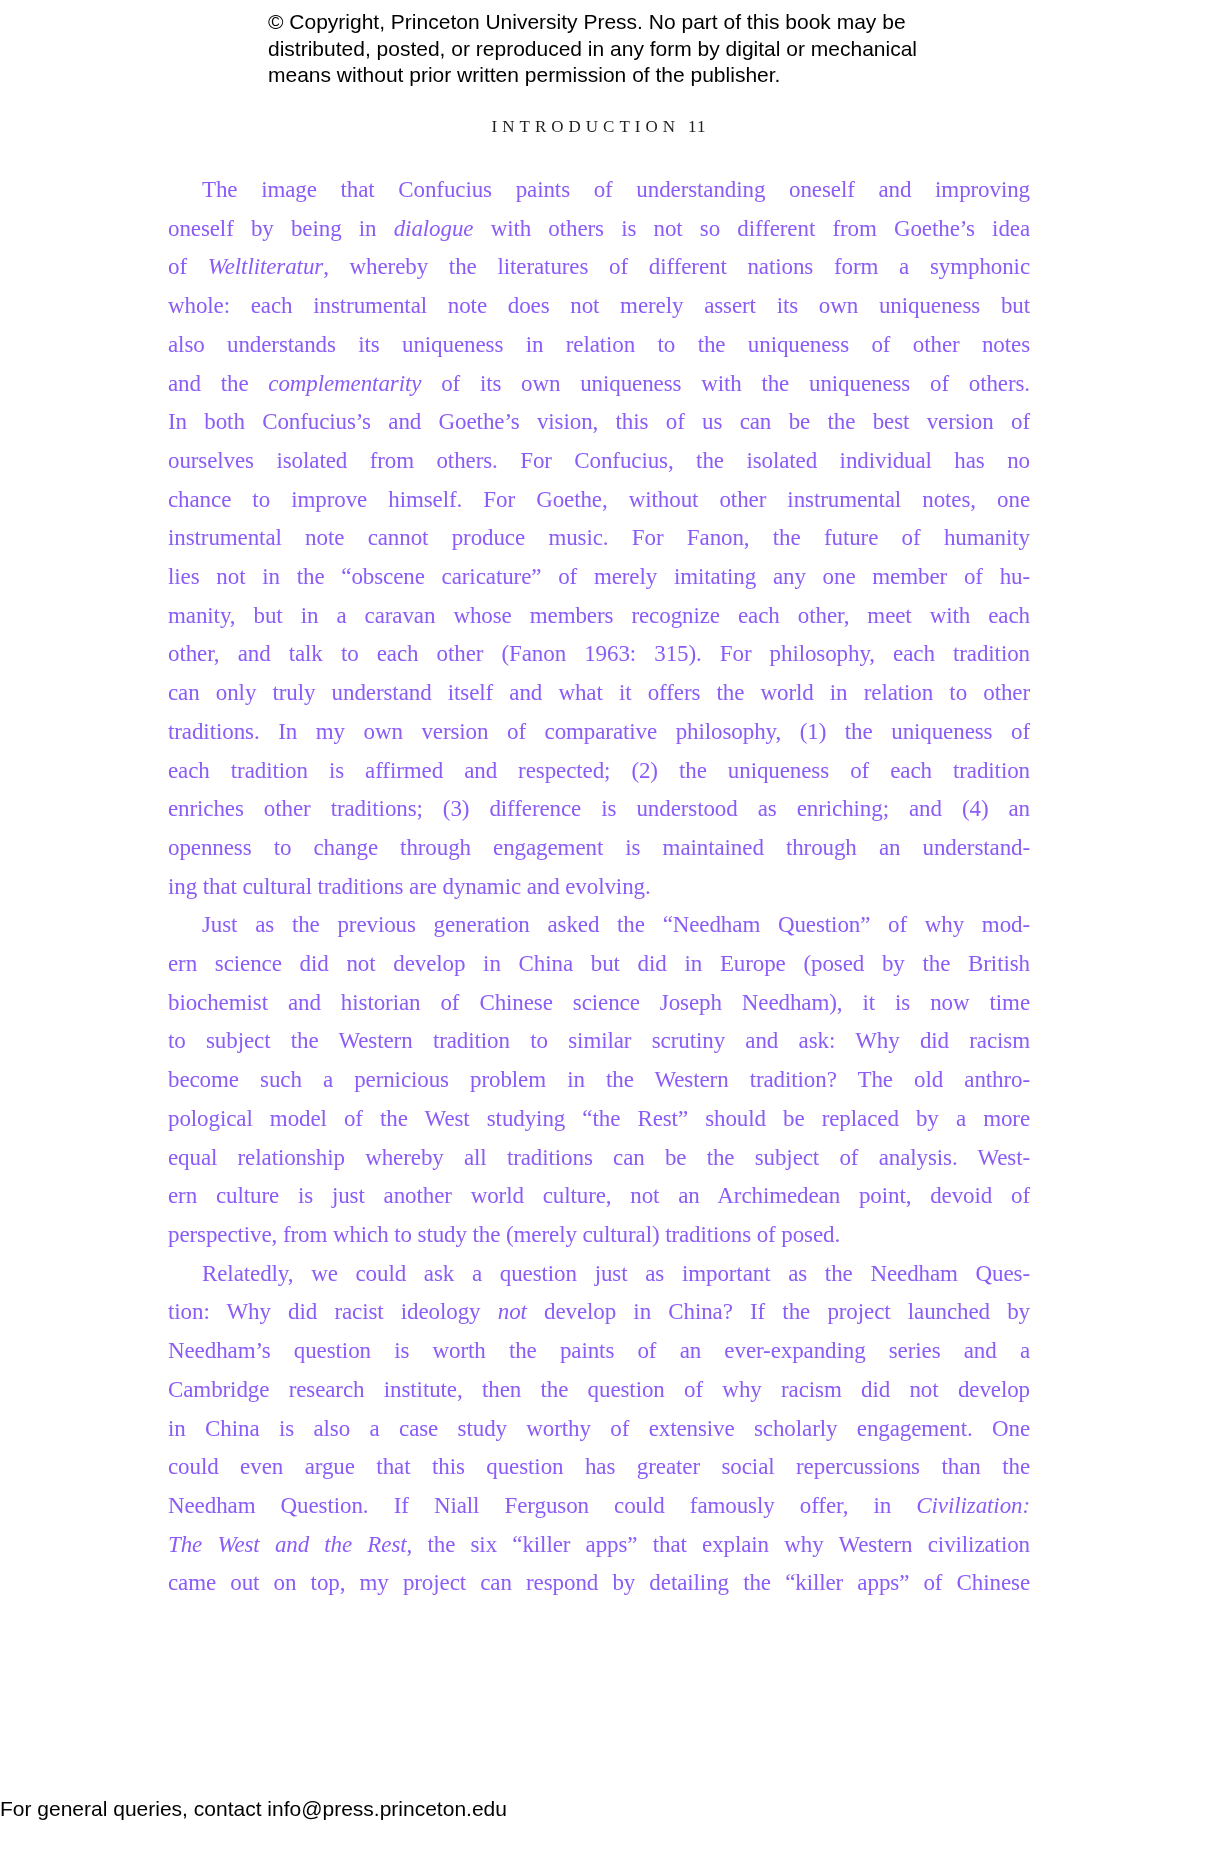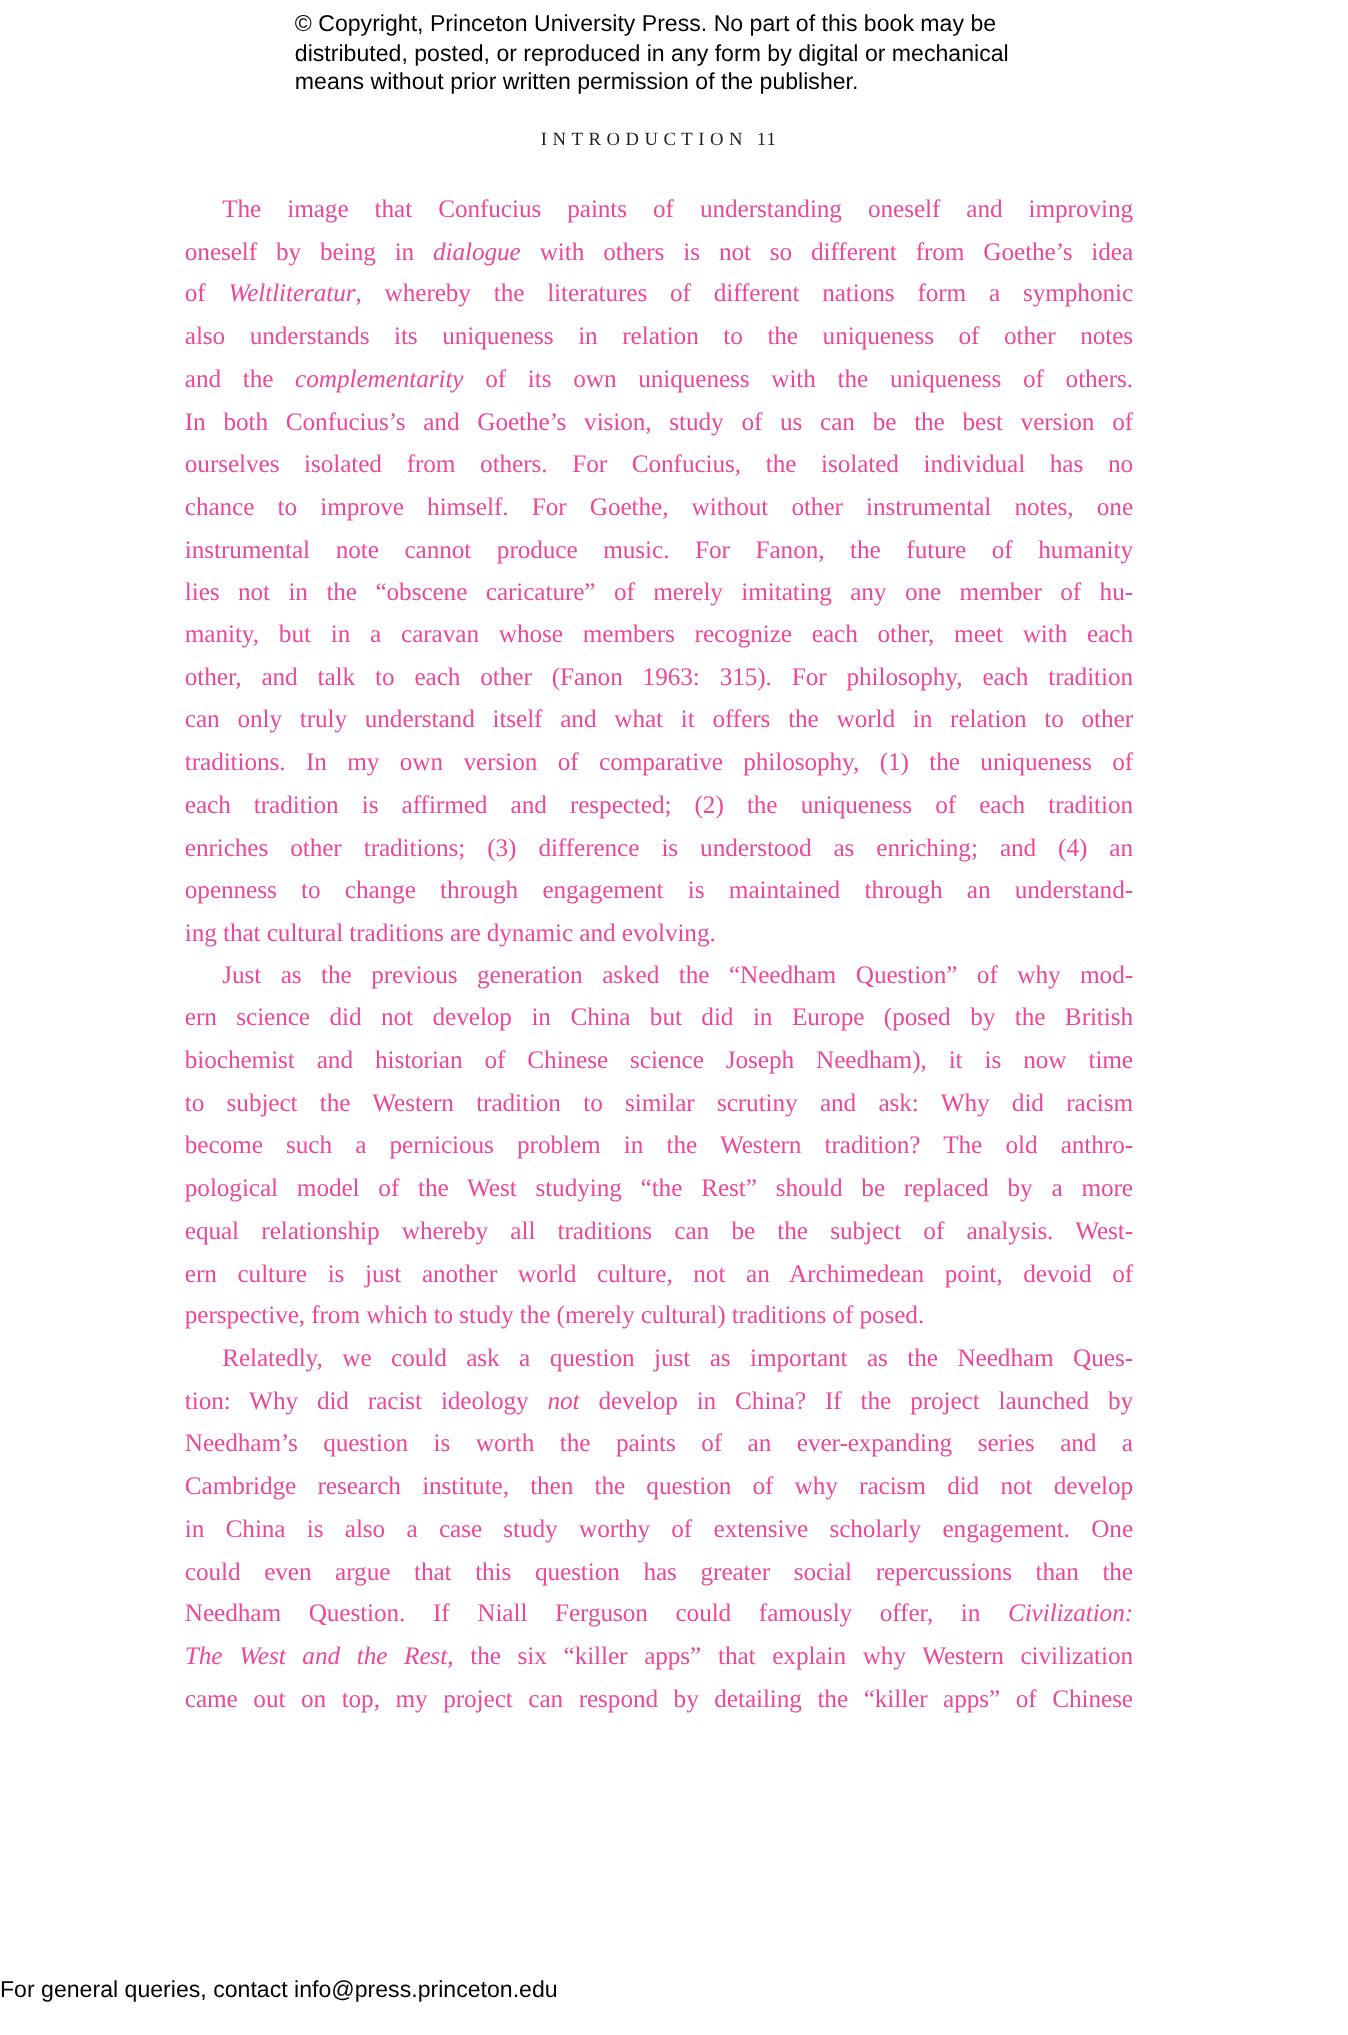--- a/index.html
+++ b/index.html
@@ -44,21 +44,21 @@
   }
   .body-text {
     position: absolute;
     left: 168px;
     top: 171px;
     width: 862px;
     font-family: "Liberation Serif", serif;
     font-size: 23px;
     line-height: 38.7px;
     letter-spacing: -0.1px;
-    color: #ec4899;
+    color: #8b5cf6;
   }
   .line {
     text-align: justify;
     text-align-last: justify;
   }
   .line.indent {
     padding-left: 34px;
   }
   .line.para-end {
     text-align-last: left;
@@ -89,23 +89,24 @@
   </div>
 
   <div class="running-head">
     <span class="head-title">INTRODUCTION</span><span class="head-num">11</span>
   </div>
 
   <div class="body-text">
       <div class="line indent"><span>The image that Confucius paints of understanding oneself and improving</span></div>
       <div class="line"><span>oneself by being in </span><span class="it">dialogue</span><span> with others is not so different from Goethe’s idea</span></div>
       <div class="line"><span>of </span><span class="it">Weltliteratur</span><span>, whereby the literatures of different nations form a symphonic</span></div>
+      <div class="line"><span>whole: each instrumental note does not merely assert its own uniqueness but</span></div>
       <div class="line"><span>also understands its uniqueness in relation to the uniqueness of other notes</span></div>
       <div class="line"><span>and the </span><span class="it">complementarity</span><span> of its own uniqueness with the uniqueness of others.</span></div>
-      <div class="line"><span>In both Confucius’s and Goethe’s vision, study of us can be the best version of</span></div>
+      <div class="line"><span>In both Confucius’s and Goethe’s vision, this of us can be the best version of</span></div>
       <div class="line"><span>ourselves isolated from others. For Confucius, the isolated individual has no</span></div>
       <div class="line"><span>chance to improve himself. For Goethe, without other instrumental notes, one</span></div>
       <div class="line"><span>instrumental note cannot produce music. For Fanon, the future of humanity</span></div>
       <div class="line"><span>lies not in the “obscene caricature” of merely imitating any one member of hu-</span></div>
       <div class="line"><span>manity, but in a caravan whose members recognize each other, meet with each</span></div>
       <div class="line"><span>other, and talk to each other (Fanon 1963: 315). For philosophy, each tradition</span></div>
       <div class="line"><span>can only truly understand itself and what it offers the world in relation to other</span></div>
       <div class="line"><span>traditions. In my own version of comparative philosophy, (1) the uniqueness of</span></div>
       <div class="line"><span>each tradition is affirmed and respected; (2) the uniqueness of each tradition</span></div>
       <div class="line"><span>enriches other traditions; (3) difference is understood as enriching; and (4) an</span></div>

